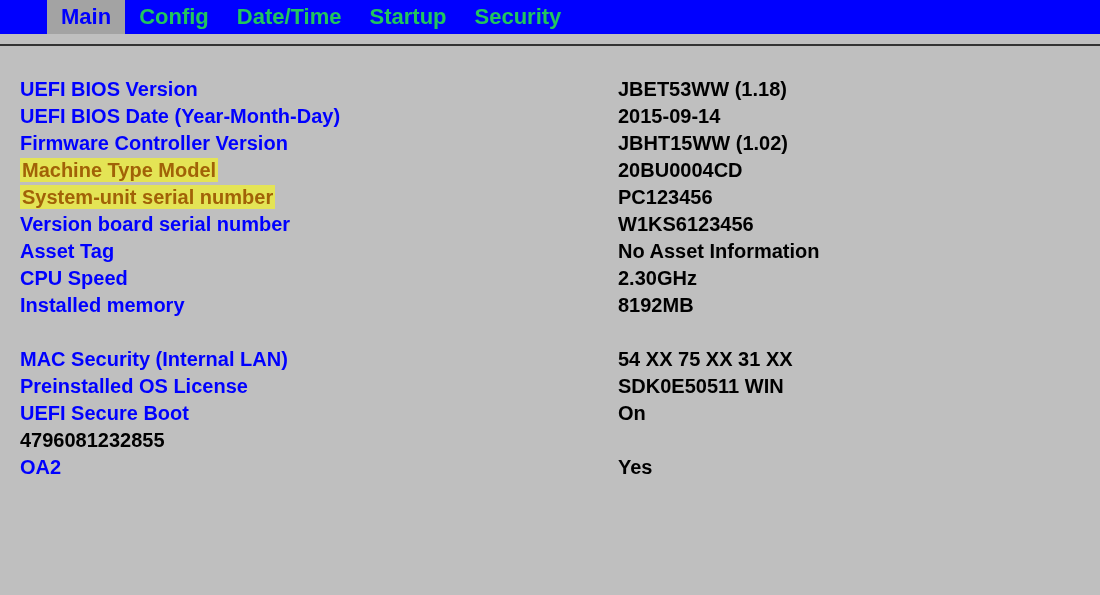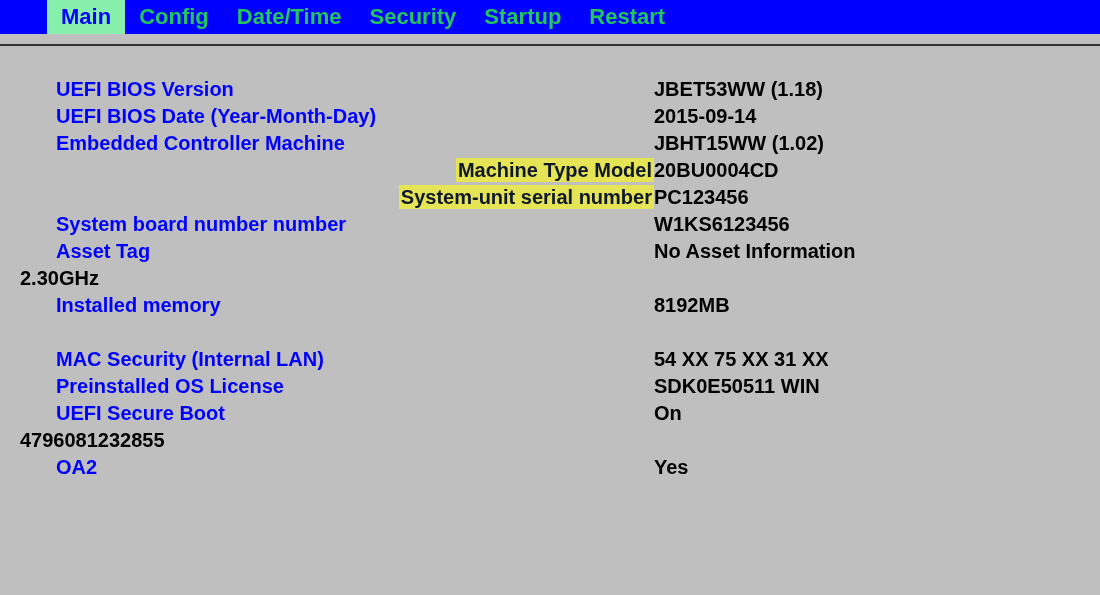--- a/index.html
+++ b/index.html
@@ -23,21 +23,21 @@
       gap: 0;
     }
     .menubar .tab {
       color: #22c55e;
       font-weight: bold;
       font-size: 22px;
       padding: 4px 14px;
       cursor: pointer;
     }
     .menubar .tab.active {
-      background: #86efac;
+      background: #a3a3a3;
       color: #0000ff;
     }
     .divider {
       height: 2px;
       background: #333333;
       margin-top: 10px;
       width: 100%;
     }
     .content {
       padding: 30px 20px 0 20px;
@@ -47,79 +47,77 @@
       align-items: center;
       height: 27px;
       font-size: 20px;
       font-weight: bold;
     }
     .label {
       color: #0000ff;
       width: 598px;
       flex-shrink: 0;
       white-space: nowrap;
-      margin-left: 36px;
     }
     .label.highlight {
-      color: #0f172a;
-      text-align: right;
+      color: #a16207;
     }
     .label.highlight span {
       background: #e4e455;
       padding: 1px 2px;
     }
     .value {
       color: #000000;
       white-space: nowrap;
     }
   </style>
 </head>
 <body>
 
 <div class="menubar">
   <div class="tab active">Main</div>
   <div class="tab">Config</div>
   <div class="tab">Date/Time</div>
+  <div class="tab">Startup</div>
   <div class="tab">Security</div>
-  <div class="tab">Startup</div>
-  <div class="tab">Restart</div>
 </div>
 
 <div class="divider"></div>
 
 <div class="content">
   <div class="row">
     <div class="label">UEFI BIOS Version</div>
     <div class="value">JBET53WW (1.18)</div>
   </div>
   <div class="row">
     <div class="label">UEFI BIOS Date (Year-Month-Day)</div>
     <div class="value">2015-09-14</div>
   </div>
   <div class="row">
-    <div class="label">Embedded Controller Machine</div>
+    <div class="label">Firmware Controller Version</div>
     <div class="value">JBHT15WW (1.02)</div>
   </div>
   <div class="row">
     <div class="label highlight"><span>Machine Type Model</span></div>
     <div class="value">20BU0004CD</div>
   </div>
   <div class="row">
     <div class="label highlight"><span>System-unit serial number</span></div>
     <div class="value">PC123456</div>
   </div>
   <div class="row">
-    <div class="label">System board number number</div>
+    <div class="label">Version board serial number</div>
     <div class="value">W1KS6123456</div>
   </div>
   <div class="row">
     <div class="label">Asset Tag</div>
     <div class="value">No Asset Information</div>
   </div>
   <div class="row">
+    <div class="label">CPU Speed</div>
     <div class="value">2.30GHz</div>
   </div>
   <div class="row">
     <div class="label">Installed memory</div>
     <div class="value">8192MB</div>
   </div>
   <div class="row">
   </div>
   <div class="row">
     <div class="label">MAC Security (Internal LAN)</div>

